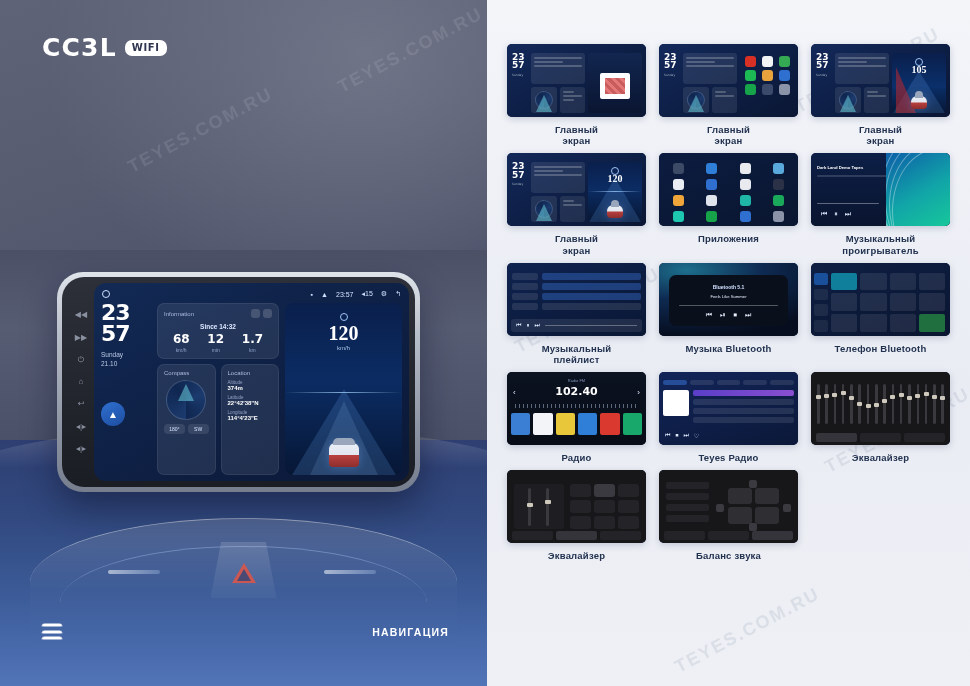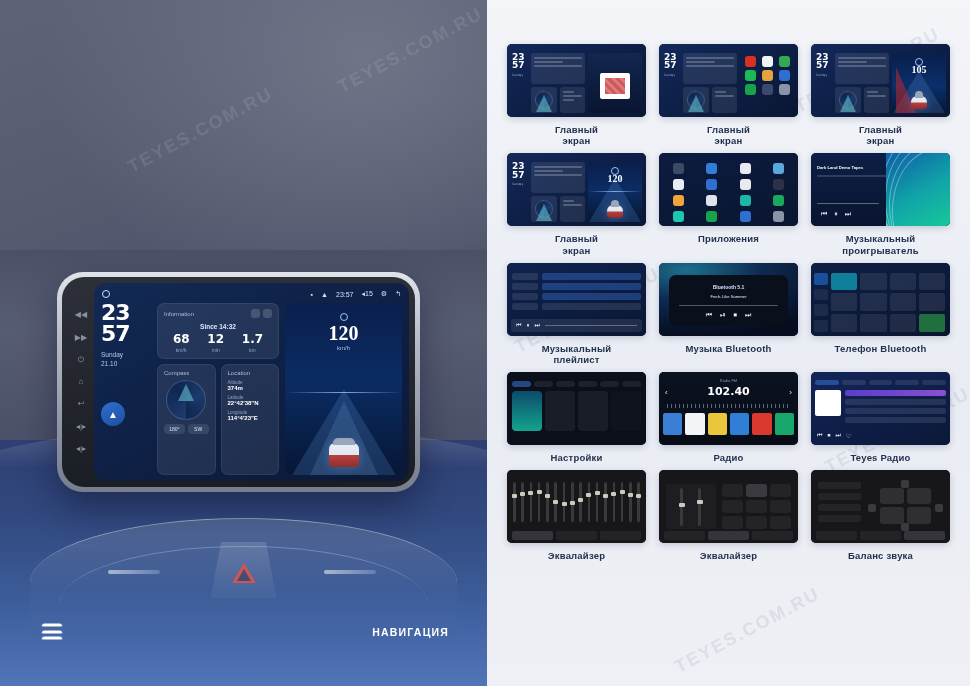--- a/index.html
+++ b/index.html
@@ -313,20 +313,24 @@
 <div class="page">
 
   <div class="hero">
     <div class="hero-vignette"></div>
 
     <div class="wm" style="left:120px; top:120px;">TEYES.COM.RU</div>
     <div class="wm" style="left:250px; top:380px;">TEYES.COM.RU</div>
     <div class="wm" style="left:30px; top:590px;">TEYES.COM.RU</div>
     <div class="wm" style="left:330px; top:40px;">TEYES.COM.RU</div>
 
+    <div class="logo-row">
+      <span class="logo-text">CC3L</span>
+      <span class="wifi-badge">WIFI</span>
+    </div>
 
 
     <div class="dash-scene">
       <div class="dash-top-blur"></div>
       <div class="dash-lower"></div>
       <div class="dash-shelf"></div>
       <div class="vent-panel"></div>
       <div class="vent-inner"></div>
       <div class="vent-slot slot-l"></div>
       <div class="vent-slot slot-r"></div>
@@ -713,41 +717,20 @@
             <div class="key"></div>
             <div class="key"></div>
             <div class="key"></div>
             <div class="key"></div>
             <div class="key" style="background:#1f6f3f"></div>
           </div>
         </div>
         <div class="t-label">Телефон Bluetooth</div>
       </div>
 
-      <div class="cell">
-        <div class="thumb">
-          <div class="art-settings">
-            <div class="st-tabs">
-              <div class="st-tab act"></div>
-              <div class="st-tab"></div>
-              <div class="st-tab"></div>
-              <div class="st-tab"></div>
-              <div class="st-tab"></div>
-              <div class="st-tab"></div>
-            </div>
-            <div class="st-tiles">
-              <div class="st-tile wifi"></div>
-              <div class="st-tile"></div>
-              <div class="st-tile"></div>
-              <div class="st-tile" style="opacity:.35"></div>
-            </div>
-          </div>
-        </div>
-        <div class="t-label">Настройки</div>
-      </div>
 
       <div class="cell">
         <div class="thumb">
           <div class="art-radio">
             <div class="rad-sub">Radio FM</div>
             <div class="rad-freq">102.40</div>
             <div style="position:absolute;top:16px;left:6px;color:#dfe9ff;font-size:8px">‹</div>
             <div style="position:absolute;top:16px;right:6px;color:#dfe9ff;font-size:8px">›</div>
             <div style="position:absolute;top:32px;left:8px;right:8px;height:4px;background:repeating-linear-gradient(90deg,rgba(190,210,240,.45) 0 1px,transparent 1px 4px)"></div>
             <div class="rad-tiles">

